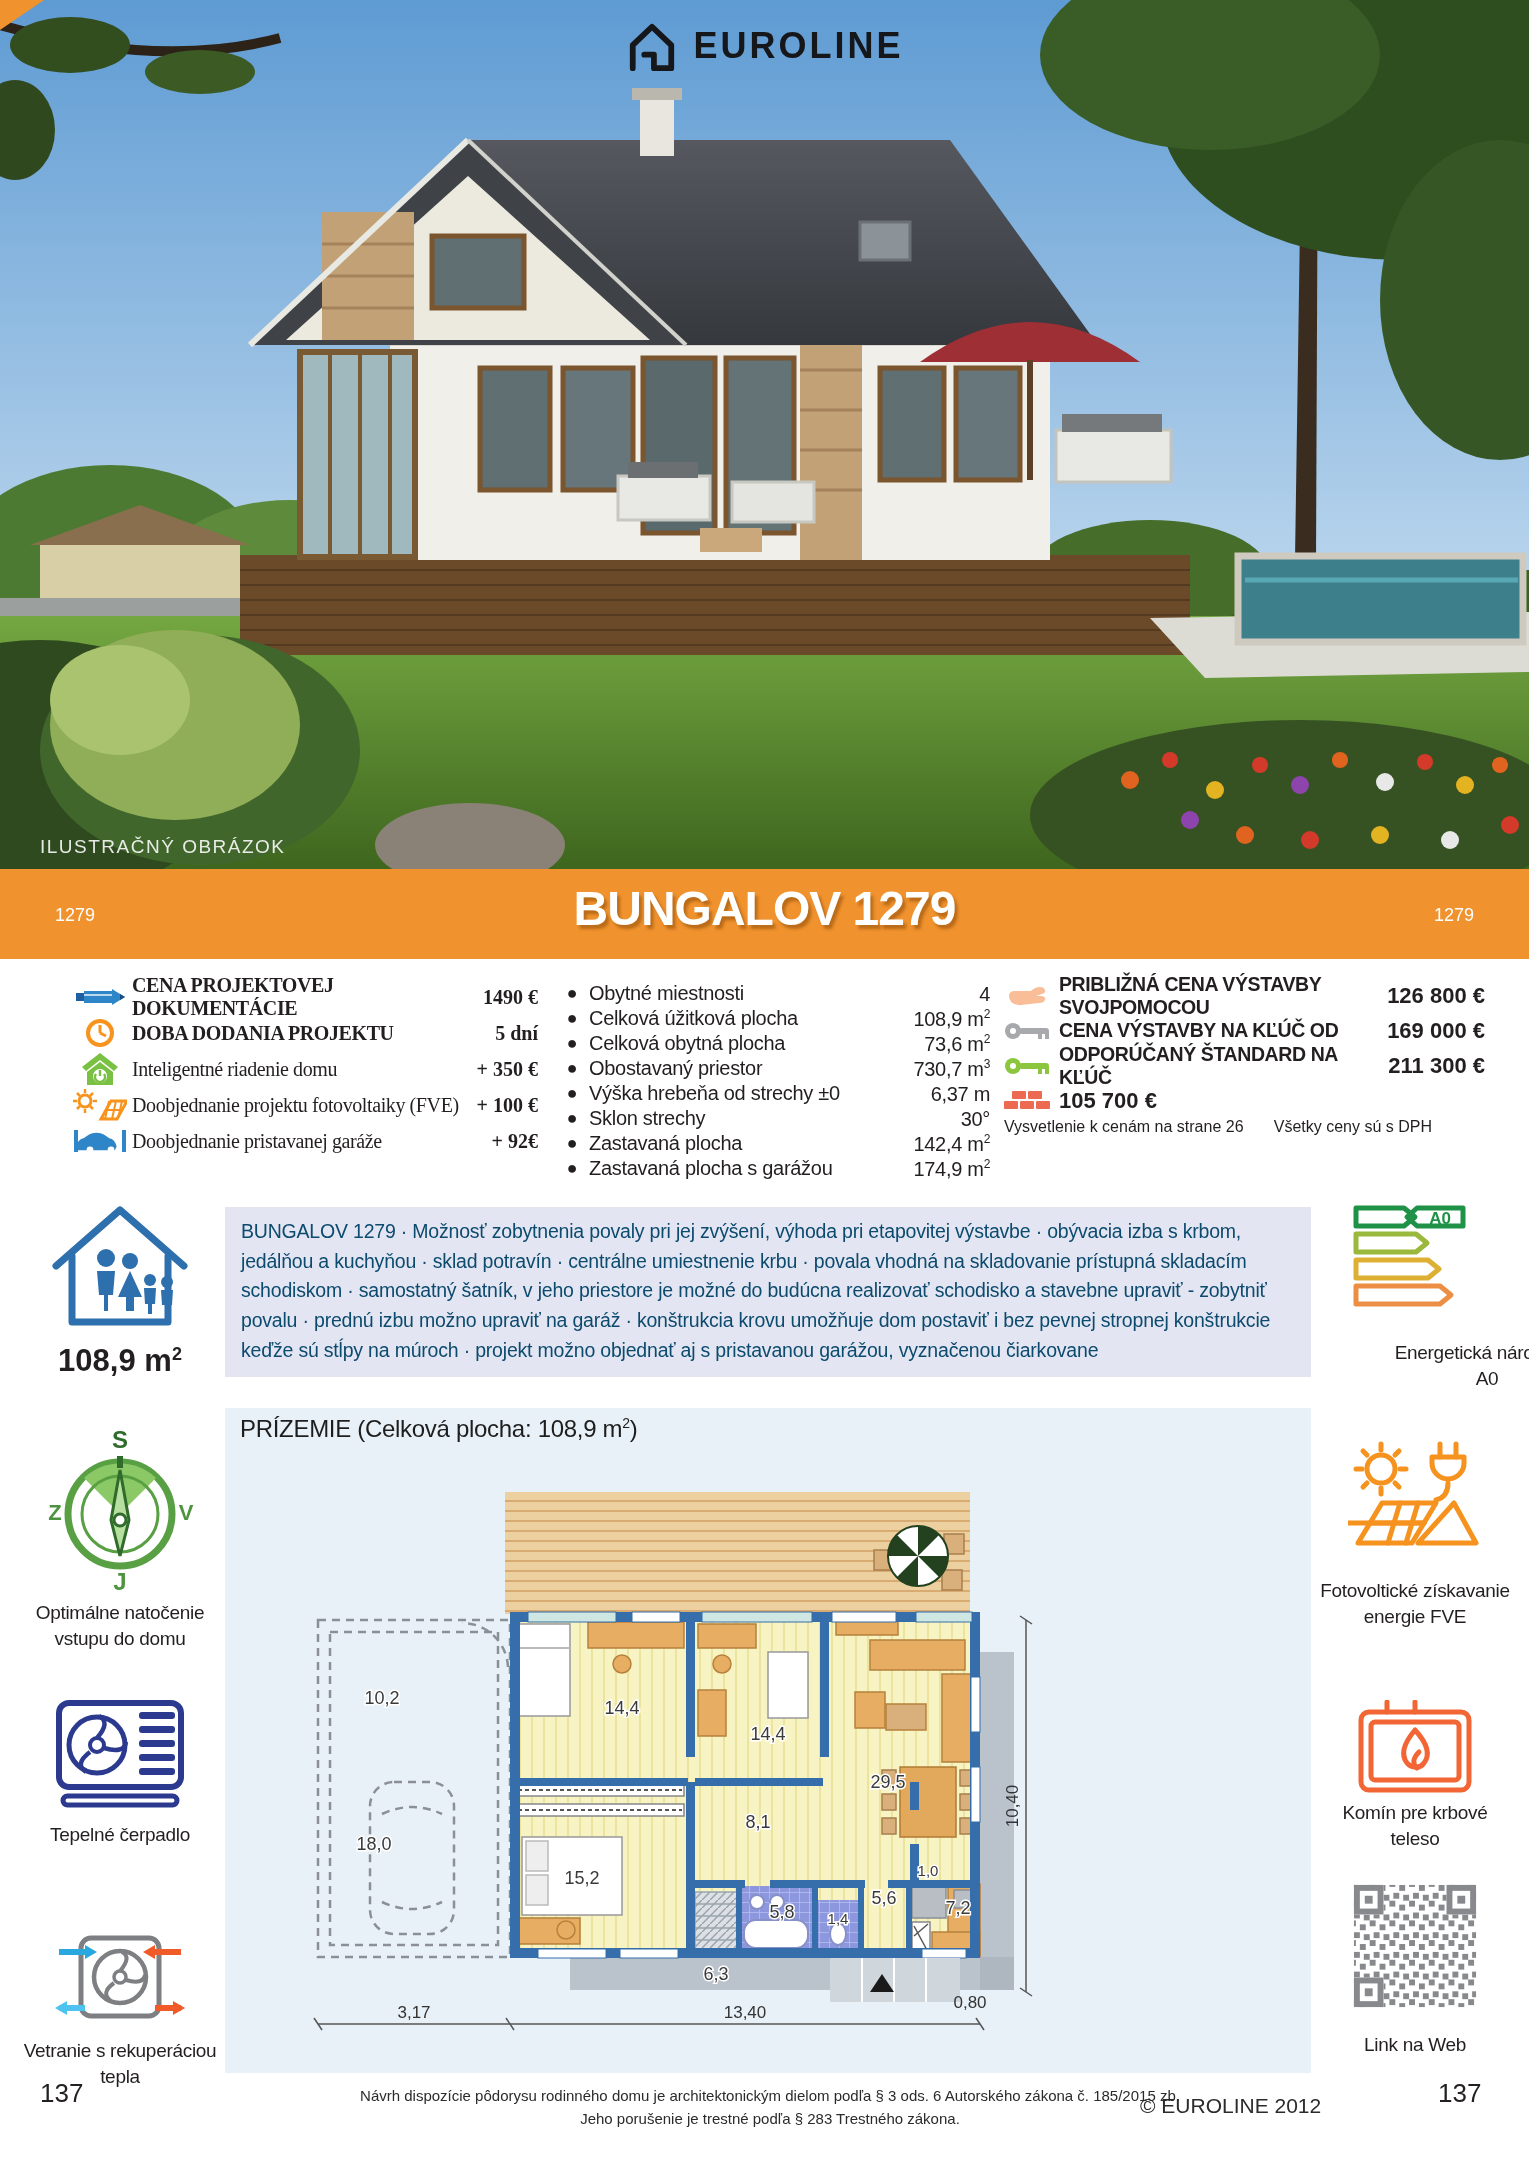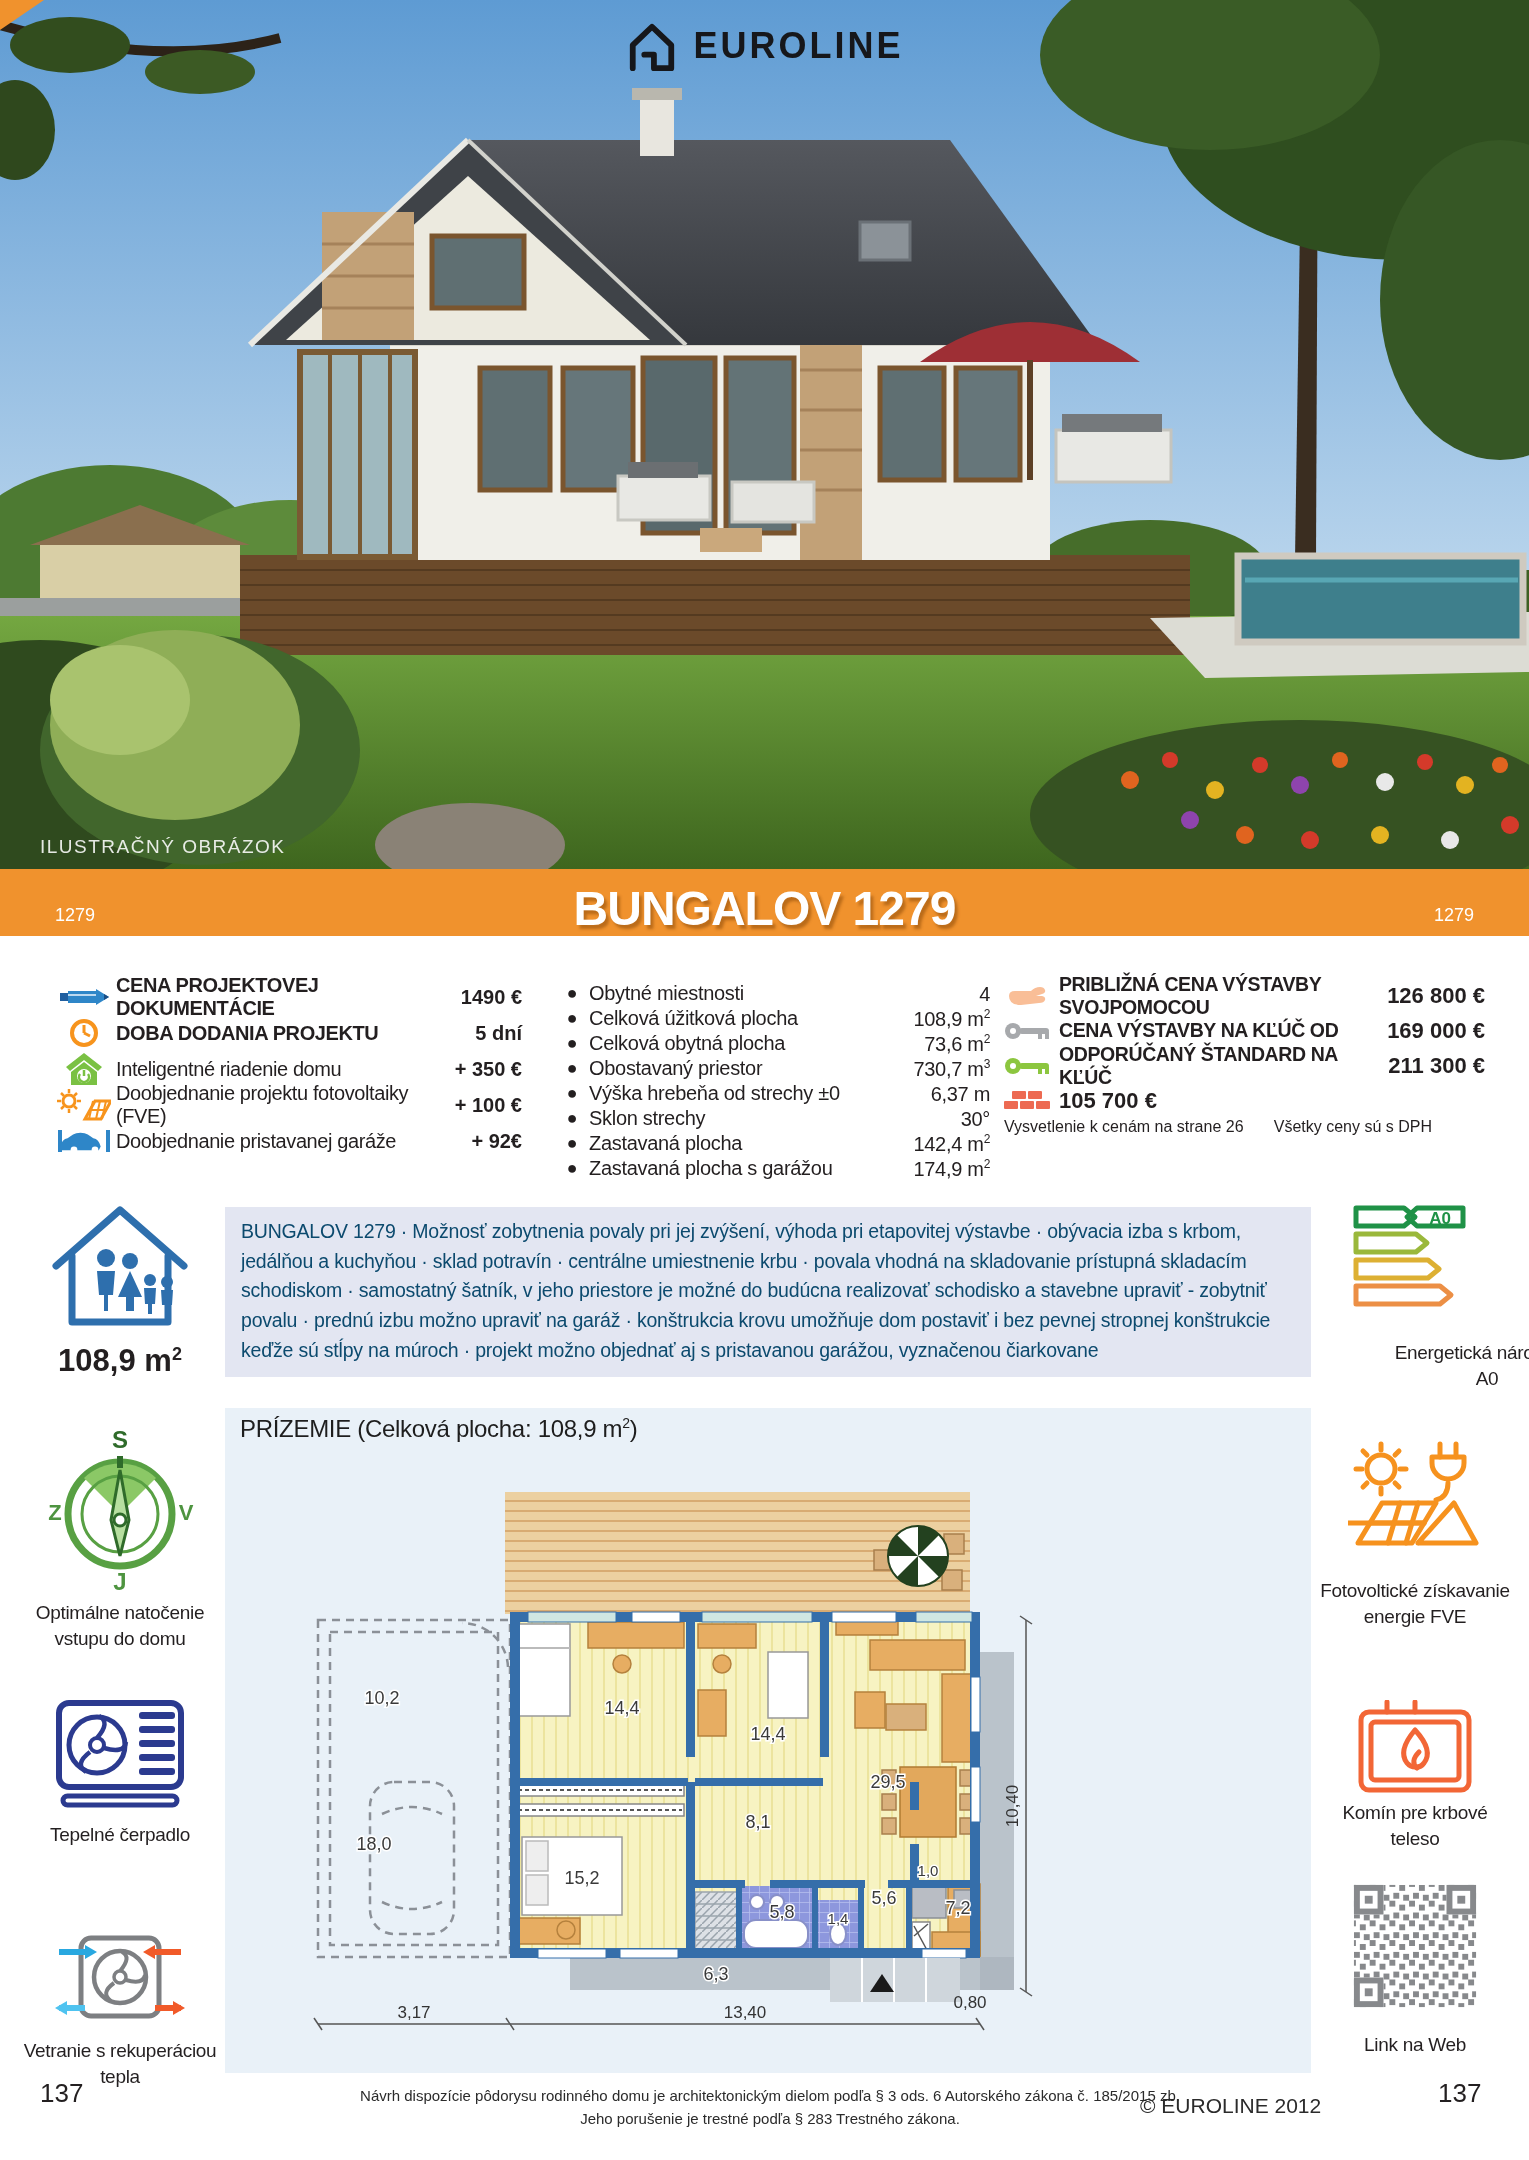--- a/index.html
+++ b/index.html
@@ -9,35 +9,35 @@
   svg text{font-family:"Liberation Sans",sans-serif;}
 
   
   #photo{left:0;top:0;width:1529px;height:869px;}
   #corner-tri{left:0;top:0;width:0;height:0;border-top:30px solid #f0922d;border-right:44px solid transparent;z-index:5;}
   #brand{left:0;top:20px;width:1529px;display:flex;justify-content:center;align-items:center;gap:14px;z-index:4;}
   #brand .brand-text{font-size:36px;font-weight:bold;letter-spacing:3px;color:#16171b;}
   #watermark{left:40px;top:836px;color:rgba(255,255,255,.88);font-size:19px;letter-spacing:1.5px;z-index:4;}
 
   
-  #banner{left:0;top:869px;width:1529px;height:67px;background:#f0922d;z-index:6;}
+  #banner{left:0;top:869px;width:1529px;height:90px;background:#f0922d;z-index:6;}
   #banner .code{position:absolute;top:36px;color:#fff;font-size:18px;}
   #banner .code.left{left:55px;}
   #banner .code.right{right:55px;}
   #banner .title{position:absolute;left:0;top:12px;width:100%;text-align:center;color:#fff;
       font-size:48px;font-weight:800;letter-spacing:-1px;
       text-shadow:3px 4px 3px rgba(120,60,0,.45);}
 
   
   .prow{position:absolute;display:flex;align-items:center;}
   .picon{width:64px;display:flex;justify-content:center;flex:0 0 64px;}
   .plabel{flex:1;font-size:20px;letter-spacing:-0.4px;}
   .plabel.up{font-weight:bold;}
   .pval{font-weight:bold;font-size:20px;text-align:right;white-space:nowrap;}
-  #col-left .prow{left:52px;width:470px;height:34px;}
+  #col-left .prow{left:68px;width:470px;height:34px;font-family:Liberation Serif, serif;}
   #col-right .prow{left:995px;width:490px;height:35px;}
   #col-right .plabel{font-weight:bold;font-size:19.5px;}
   #col-right .pval{font-size:22px;}
   .pnotes{left:1004px;top:1118px;width:428px;display:flex;justify-content:space-between;font-size:16px;color:#231f20;}
 
   .srow{position:absolute;left:555px;width:435px;height:25px;display:flex;align-items:center;font-size:20px;letter-spacing:-0.3px;}
   .srow .dot{width:34px;text-align:center;font-size:18px;}
   .srow .slabel{flex:1;}
   .srow .sval{text-align:right;white-space:nowrap;}
   sup{font-size:12px;}

